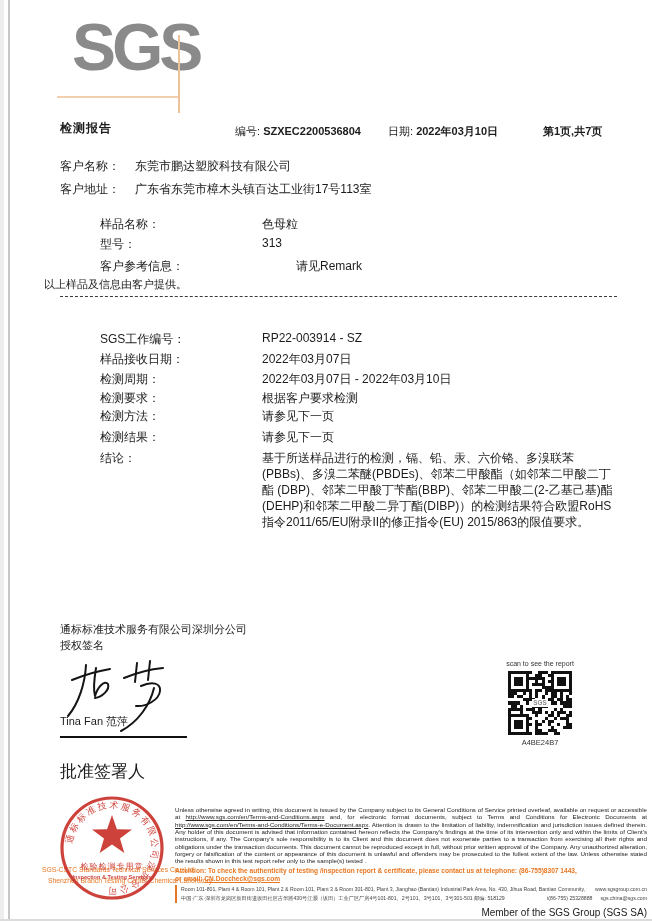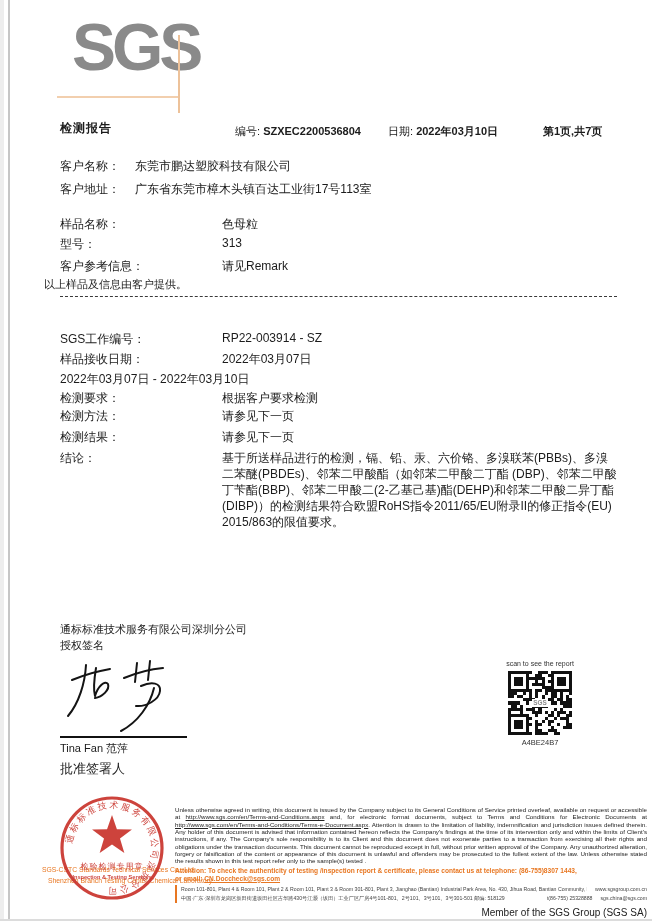--- a/index.html
+++ b/index.html
@@ -16,31 +16,31 @@
   .logo-underline{position:absolute;left:57px;top:96px;width:123px;height:2px;background:#f2cfae;}
   .logo-vline{position:absolute;left:178px;top:35px;width:2px;height:78px;background:#edc29a;}
   
   .title{position:absolute;left:60px;top:120px;font-size:12px;font-weight:bold;letter-spacing:1px;}
   .hmeta{position:absolute;top:124px;font-size:11px;white-space:nowrap;}
   .b{font-weight:bold;}
   
   .row{position:absolute;left:60px;font-size:12px;display:flex;width:557px;}
   .row .lbl{flex:none;}
   .narrow .lbl{width:75px;}
-  .wide .lbl{width:162px;}
+  .wide .lbl{width:162px;margin-left:40px;}
   .multi .val{width:395px;line-height:16px;}
   .note{position:absolute;left:44px;top:277px;font-size:11px;}
   .sep{position:absolute;left:60px;top:296px;width:557px;border-top:1.4px dashed #3a3a3a;}
   
   .sig-company{position:absolute;left:60px;top:622px;font-size:11px;}
   .sig-auth{position:absolute;left:60px;top:638px;font-size:11px;}
   .signature-svg{position:absolute;left:64px;top:656px;}
   .sig-line{position:absolute;left:60px;top:736px;width:127px;height:2px;background:#111;}
-  .sig-name{position:absolute;left:60px;top:741px;font-size:11px;}
-  .sig-title{position:absolute;left:60px;top:760px;font-size:13px;}
+  .sig-name{position:absolute;left:60px;top:714px;font-size:11px;}
+  .sig-title{position:absolute;left:60px;top:760px;font-size:17px;}
   
   .qr-caption{position:absolute;left:502px;top:660px;width:76px;text-align:center;font-size:7px;color:#333;}
   .qr-svg{position:absolute;left:508px;top:671px;width:64px;height:64px;}
   .qr-code-text{position:absolute;left:502px;top:738px;width:76px;text-align:center;font-size:7.5px;color:#333;}
   
   .footer-co1{position:absolute;left:42px;top:866px;font-size:6.8px;color:#e87722;white-space:nowrap;}
   .footer-co2{position:absolute;left:48px;top:877px;font-size:6.8px;color:#e87722;white-space:nowrap;}
   .stamp-svg{position:absolute;left:52px;top:790px;opacity:.92;}
   
   .footer-right{position:absolute;left:175px;top:806px;width:472px;}
@@ -86,36 +86,37 @@
     <span class="val">广东省东莞市樟木头镇百达工业街17号113室</span>
   </div>
   <div class="row wide" style="top:216px;">
     <span class="lbl">样品名称：</span>
     <span class="val">色母粒</span>
   </div>
   <div class="row wide" style="top:236px;">
     <span class="lbl">型号：</span>
     <span class="val">313</span>
   </div>
-  <div class="row wide" style="top:258px;">
+  <div class="row wide" style="top:258px;gap:34px;">
     <span class="lbl">客户参考信息：</span>
     <span class="val">请见Remark</span>
   </div>
   <div class="note">以上样品及信息由客户提供。</div>
   <div class="sep"></div>
 
   <div class="row wide" style="top:331px;">
     <span class="lbl">SGS工作编号：</span>
     <span class="val">RP22-003914 - SZ</span>
   </div>
   <div class="row wide" style="top:351px;">
     <span class="lbl">样品接收日期：</span>
     <span class="val">2022年03月07日</span>
   </div>
   <div class="row wide" style="top:371px;">
+    <span class="lbl">检测周期：</span>
     <span class="val">2022年03月07日 - 2022年03月10日</span>
   </div>
   <div class="row wide" style="top:390px;">
     <span class="lbl">检测要求：</span>
     <span class="val">根据客户要求检测</span>
   </div>
   <div class="row wide" style="top:408px;">
     <span class="lbl">检测方法：</span>
     <span class="val">请参见下一页</span>
   </div>

